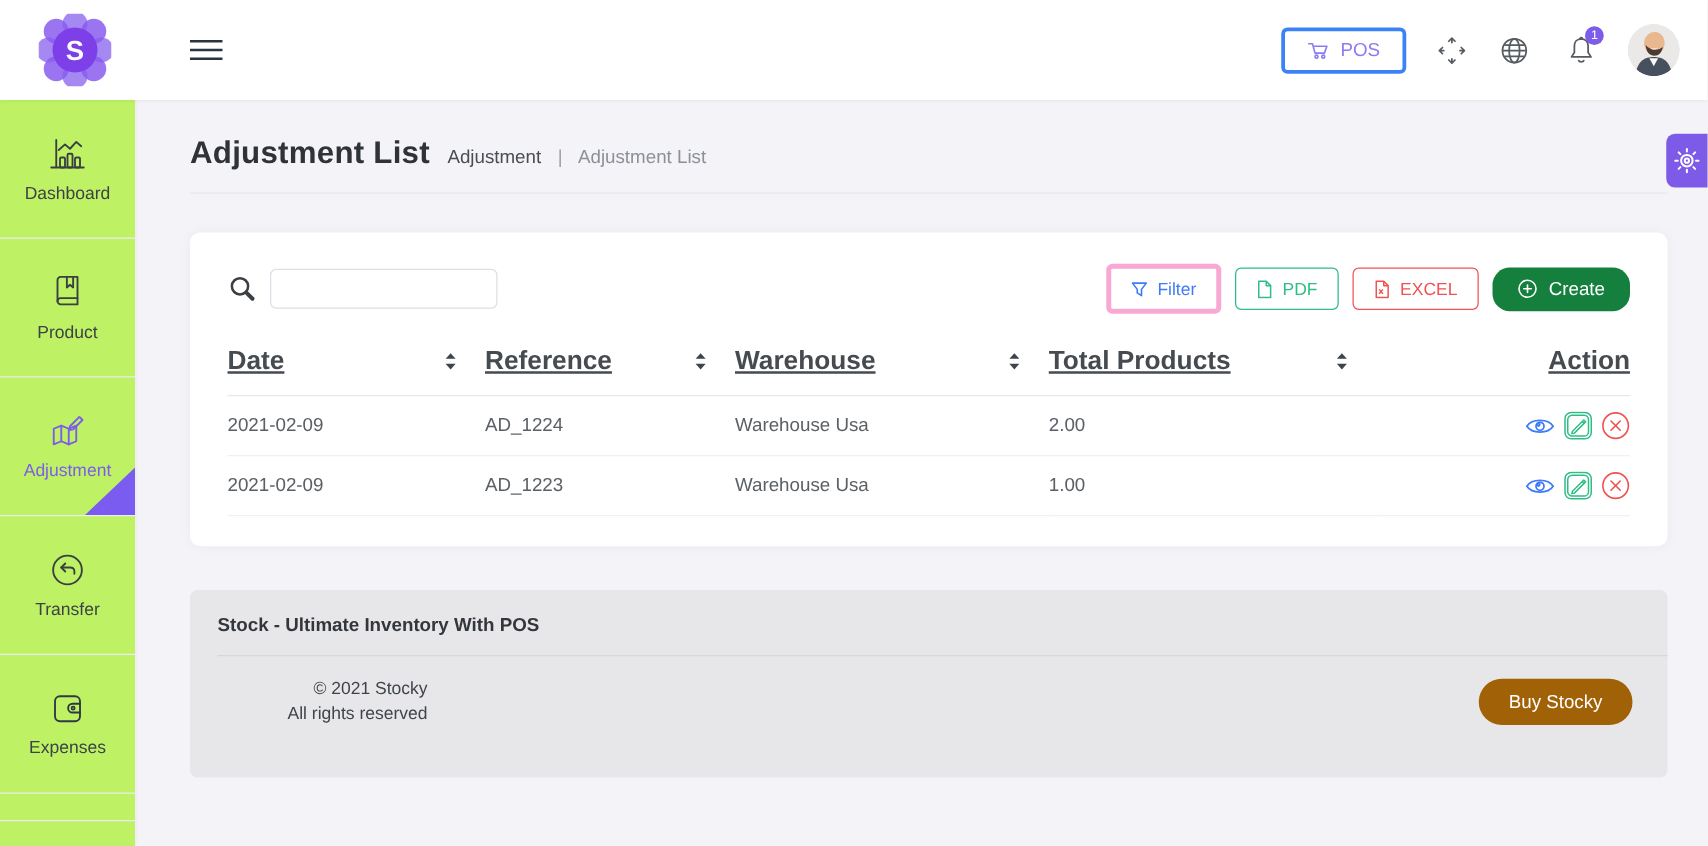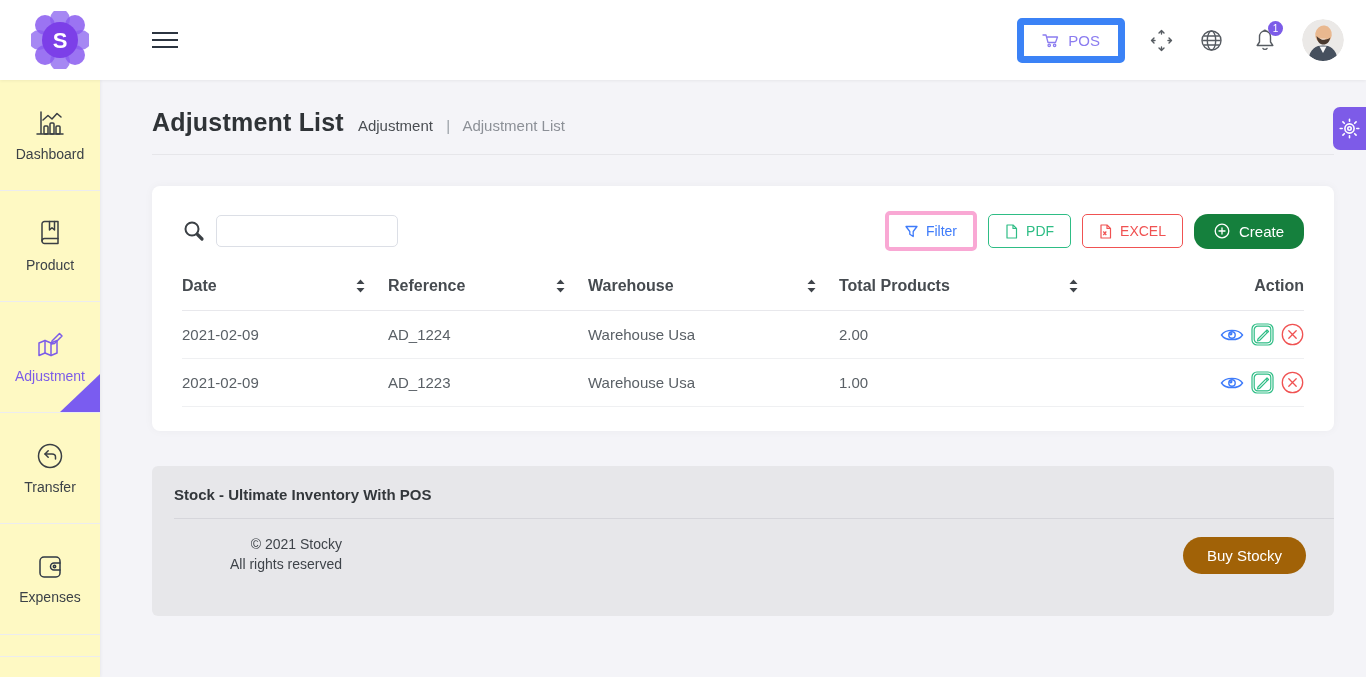--- a/index.html
+++ b/index.html
@@ -6,32 +6,32 @@
   html,body { width:1366px; height:677px; overflow:hidden; font-family:"Liberation Sans","DejaVu Sans",sans-serif; background:#f4f4f8; }
 
   
   .topbar { position:absolute; top:0; left:0; width:1366px; height:80px; background:#fff; z-index:20;
             display:flex; align-items:center; box-shadow:0 1px 3px rgba(0,0,0,.06); }
   .logo-wrap { width:120px; display:flex; justify-content:center; }
   .logo { width:58px; height:58px; position:relative; }
   .hamburger { margin-left:32px; width:26px; cursor:pointer; }
   .hamburger span { display:block; height:2px; background:#2b3440; margin:5px 0; }
   .topbar-right { margin-left:auto; display:flex; align-items:center; padding-right:22px; }
-  .pos-btn { display:flex; align-items:center; gap:9px; border:7px solid #3b82f6; color:#8b7cf0;
+  .pos-btn { display:flex; align-items:center; gap:9px; border:3px solid #3b82f6; color:#8b7cf0;
              background:#fff; border-radius:5px; padding:7px 18px; font-size:15px; cursor:pointer; }
   .icon-btn { background:none; border:none; cursor:pointer; display:flex; align-items:center; }
   .expand-btn { margin-left:25px; }
   .globe-btn { margin-left:27px; }
   .bell-btn { margin-left:31px; position:relative; }
   .badge { position:absolute; top:-7px; right:-7px; background:#7c5ce8; color:#fff; font-size:10px;
            width:15px; height:15px; border-radius:50%; display:flex; align-items:center; justify-content:center; }
   .avatar { margin-left:26px; width:42px; height:42px; border-radius:50%; overflow:hidden; cursor:pointer; }
 
   
-  .sidebar { position:absolute; top:80px; left:0; width:100px; height:597px; background:#fef9c3; z-index:10;
+  .sidebar { position:absolute; top:80px; left:0; width:108px; height:597px; background:#bef264; z-index:10;
              box-shadow:1px 0 3px rgba(0,0,0,.05); }
   .side-item { height:111px; border-bottom:1px solid #ececef; display:flex; flex-direction:column;
                align-items:center; justify-content:center; gap:9px; cursor:pointer; position:relative; }
   .side-item .lbl { font-size:14px; color:#3c4248; }
   .side-item.active .lbl { color:#7c5ce8; }
   .side-item.active .tri { position:absolute; bottom:0; right:0; width:0; height:0;
                border-right:40px solid #7a5cf0; border-top:38px solid transparent; }
   .side-filler { height:22px; border-bottom:1px solid #ececef; }
 
   
@@ -53,21 +53,21 @@
   .btn-group { margin-left:auto; display:flex; align-items:center; gap:11px; }
   .o-btn { display:flex; align-items:center; gap:8px; background:#fff; border-radius:5px; font-size:14px;
            padding:8px 16px; cursor:pointer; }
   .btn-filter { border:4px solid #f9a8d4; color:#3e7bfa;text-align:center; }
   .btn-pdf    { border:1px solid #2ebd85; color:#2ebd85; }
   .btn-excel  { border:1px solid #f05252; color:#f05252; }
   .btn-create { display:flex; align-items:center; gap:9px; background:#15803d; border:none; color:#fff;
                 border-radius:14px; font-size:15px; padding:9px 20px; cursor:pointer; }
 
   table { width:100%; border-collapse:collapse; margin-top:26px; }
-  th { text-align:left; font-size:16px; font-weight:700; color:#464b50; padding:0 0 15px 0; border-bottom:1px solid #e8e8ec; }
+  th { text-align:left; font-size:21px; font-weight:700; color:#464b50; padding:0 0 15px 0; border-bottom:1px solid #e8e8ec;text-decoration:underline; }
   .th-inner { display:flex; align-items:center; justify-content:space-between; padding-right:22px; }
   th.action-col, td.action-cell { text-align:right; }
   td { font-size:15px; color:#5a6066; height:48px; border-bottom:1px solid #eff0f2; }
   tr:last-child td { border-bottom:1px solid #eff0f2; }
   .action-cell .icons { display:flex; justify-content:flex-end; align-items:center; gap:7px; }
   .act { background:none; border:none; cursor:pointer; display:flex; align-items:center; padding:0; }
 
   .pager { display:flex; align-items:center; margin-top:17px; }
   .rpp-label { font-size:16px; color:#3e434a; }
   .rpp-select { margin-left:12px; width:53px; height:31px; border:1.5px solid #6d737a; border-radius:4px;

